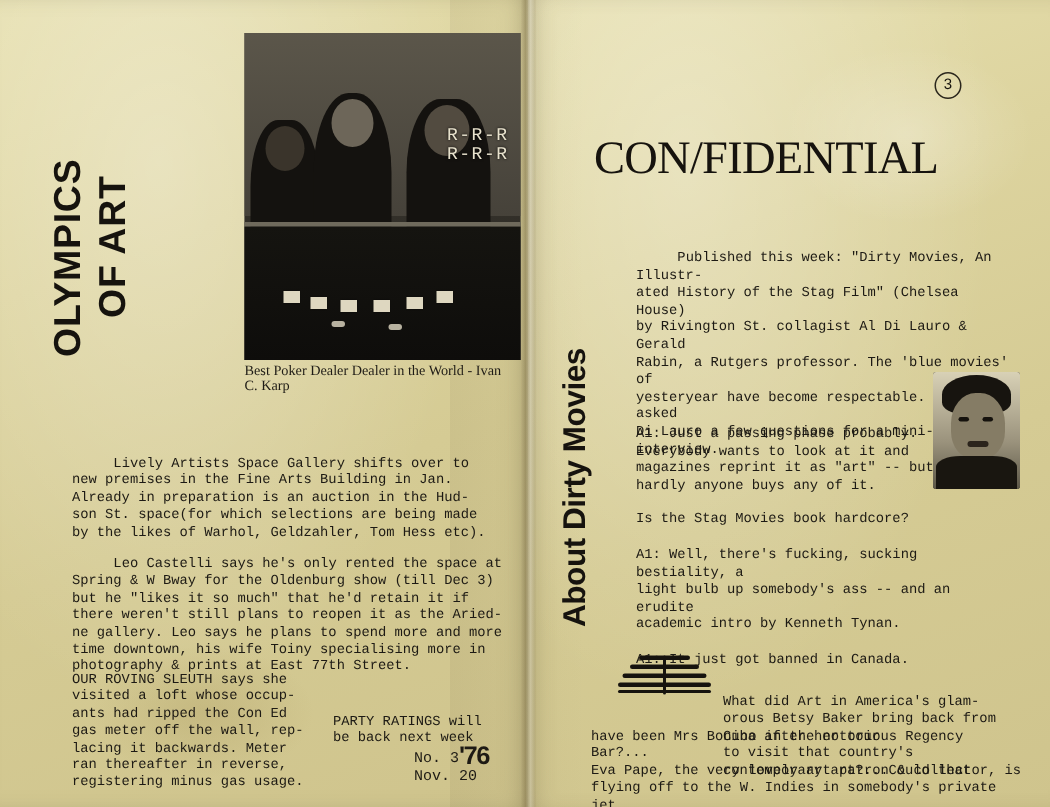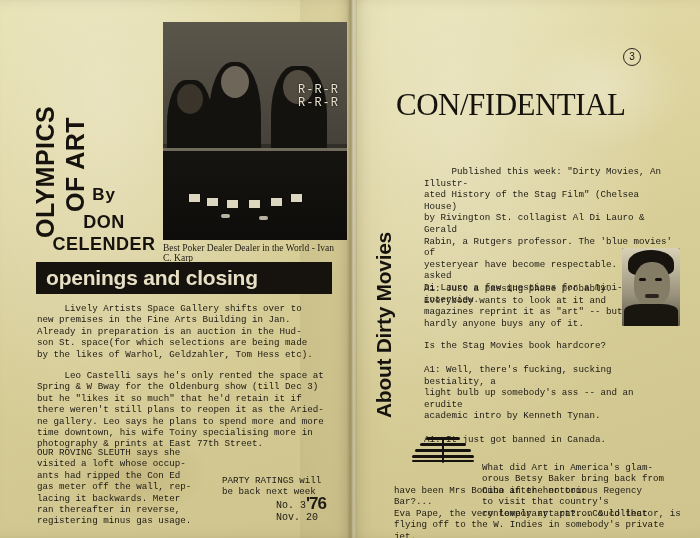--- a/index.html
+++ b/index.html
@@ -166,20 +166,21 @@
     letter-spacing: -0.2px;
   }
 
   .body-col {
     position: absolute;
     font-family: "Liberation Mono", "DejaVu Sans Mono", monospace;
     font-size: 9.2px;
     line-height: 11.4px;
     color: #1d1a14;
     white-space: pre-wrap;
+    margin-left: 11px;
   }
   #left-p1 { left: 37px; top: 303px; width: 296px; }
   #left-p2 { left: 37px; top: 370px; width: 296px; }
   #left-p3 { left: 37px; top: 447px; width: 172px; }
 
   #party-ratings {
     position: absolute;
     left: 222px;
     top: 475px;
     width: 112px;
@@ -353,25 +354,20 @@
 
   <div class="stain" style="left:60px; top:430px; width:150px; height:90px; background:radial-gradient(ellipse,rgba(150,130,70,0.22),rgba(150,130,70,0) 70%);"></div>
   <div class="stain" style="left:520px; top:30px; width:170px; height:120px; background:radial-gradient(ellipse,rgba(255,255,255,0.25),rgba(255,255,255,0) 70%);"></div>
   <div class="stain" style="left:300px; top:0px; width:90px; height:538px; border-radius:0; background:linear-gradient(90deg,rgba(120,105,65,0.10),rgba(120,105,65,0.0));"></div>
 
   <div id="olympics-title">
     <div class="l1">OLYMPICS</div>
     <div class="l2">OF ART</div>
   </div>
 
-  <div id="byline">
-    <div class="by">By</div>
-    <div class="name" style="white-space:pre-line">DON
-CELENDER</div>
-  </div>
 
   <div id="poker-photo">
     <div class="ph-bg"></div>
     <div class="ph-wall"></div>
     <div class="ph-person p1"></div>
     <div class="ph-person p2"></div>
     <div class="ph-person p3"></div>
     <div class="ph-head h1"></div>
     <div class="ph-head h2"></div>
     <div class="ph-head h3"></div>
@@ -383,23 +379,20 @@
     <div class="card" style="left:108px; top:176px;"></div>
     <div class="card" style="left:128px; top:172px;"></div>
     <div class="chip" style="left:58px; top:192px;"></div>
     <div class="chip" style="left:96px; top:194px;"></div>
     <div class="rrr" style="white-space:pre-line">R-R-R
 R-R-R</div>
   </div>
 
   <div id="photo-caption">Best Poker Dealer Dealer in the World - Ivan C. Karp</div>
 
-  <div id="openings-bar">
-    <span>openings and closing</span>
-  </div>
 
   <div class="body-col" id="left-p1">     Lively Artists Space Gallery shifts over to
 new premises in the Fine Arts Building in Jan.
 Already in preparation is an auction in the Hud-
 son St. space(for which selections are being made
 by the likes of Warhol, Geldzahler, Tom Hess etc).</div>
   <div class="body-col" id="left-p2">     Leo Castelli says he's only rented the space at
 Spring &amp; W Bway for the Oldenburg show (till Dec 3)
 but he "likes it so much" that he'd retain it if
 there weren't still plans to reopen it as the Aried-

